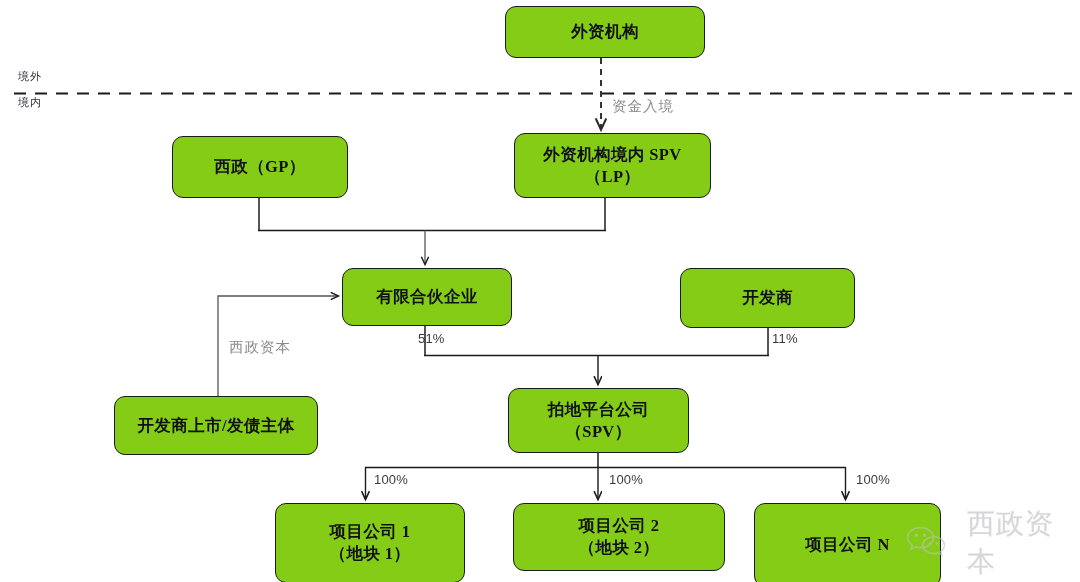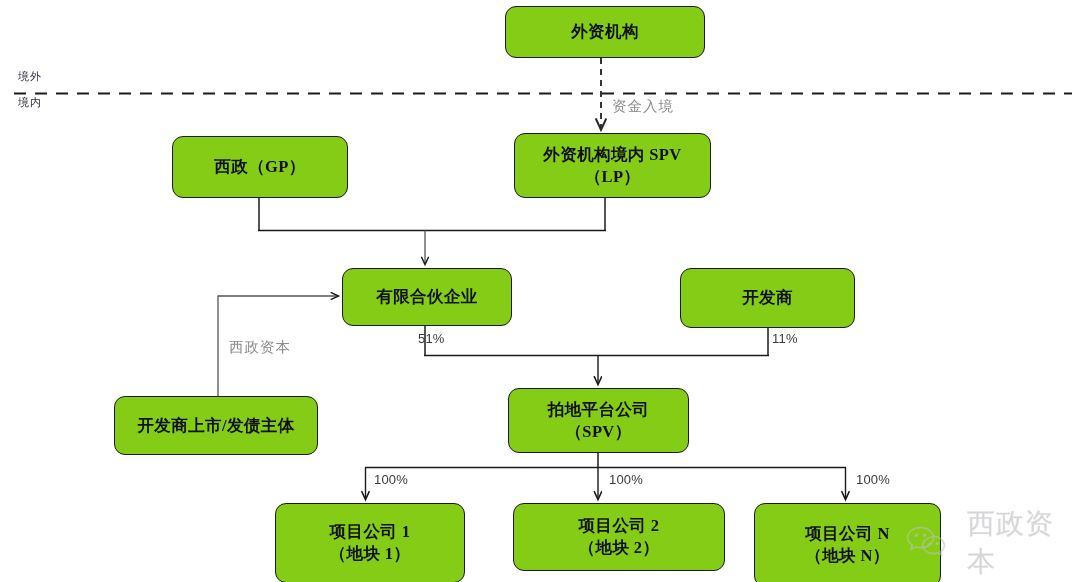--- a/index.html
+++ b/index.html
@@ -188,21 +188,20 @@
   <div class="node" style="left:513px; top:503px; width:212px; height:68px;">
     <span class="lines">
       <span class="l1">项目公司 2</span>
       <span class="l2">（地块 2）</span>
     </span>
   </div>
 
   <div class="node" style="left:754px; top:503px; width:187px; height:84px;">
     <span class="lines">
       <span class="l1">项目公司 N</span>
-      <span class="l2">（地块 N）</span>
     </span>
   </div>
 
   <div class="gray-label" style="left:612px; top:97px;">资金入境</div>
 
   <div class="gray-label" style="left:229px; top:338px;">西政资本</div>
 
   <div class="edge-label" style="left:410px; top:331px;margin-left:8px;">51%</div>
 
   <div class="edge-label" style="left:772px; top:331px;">11%</div>

